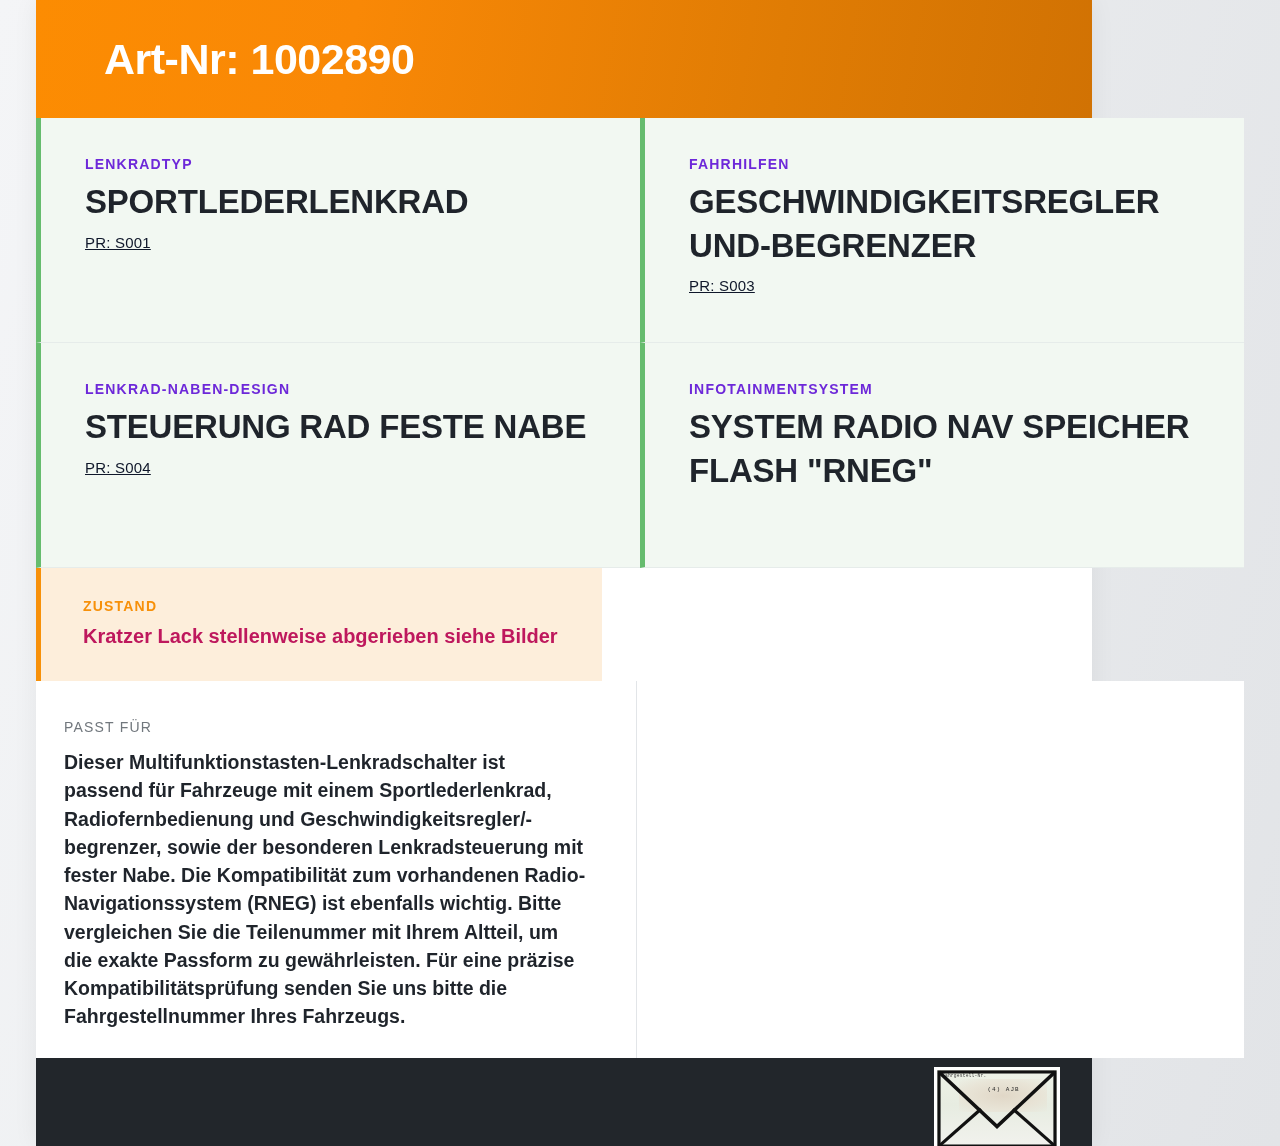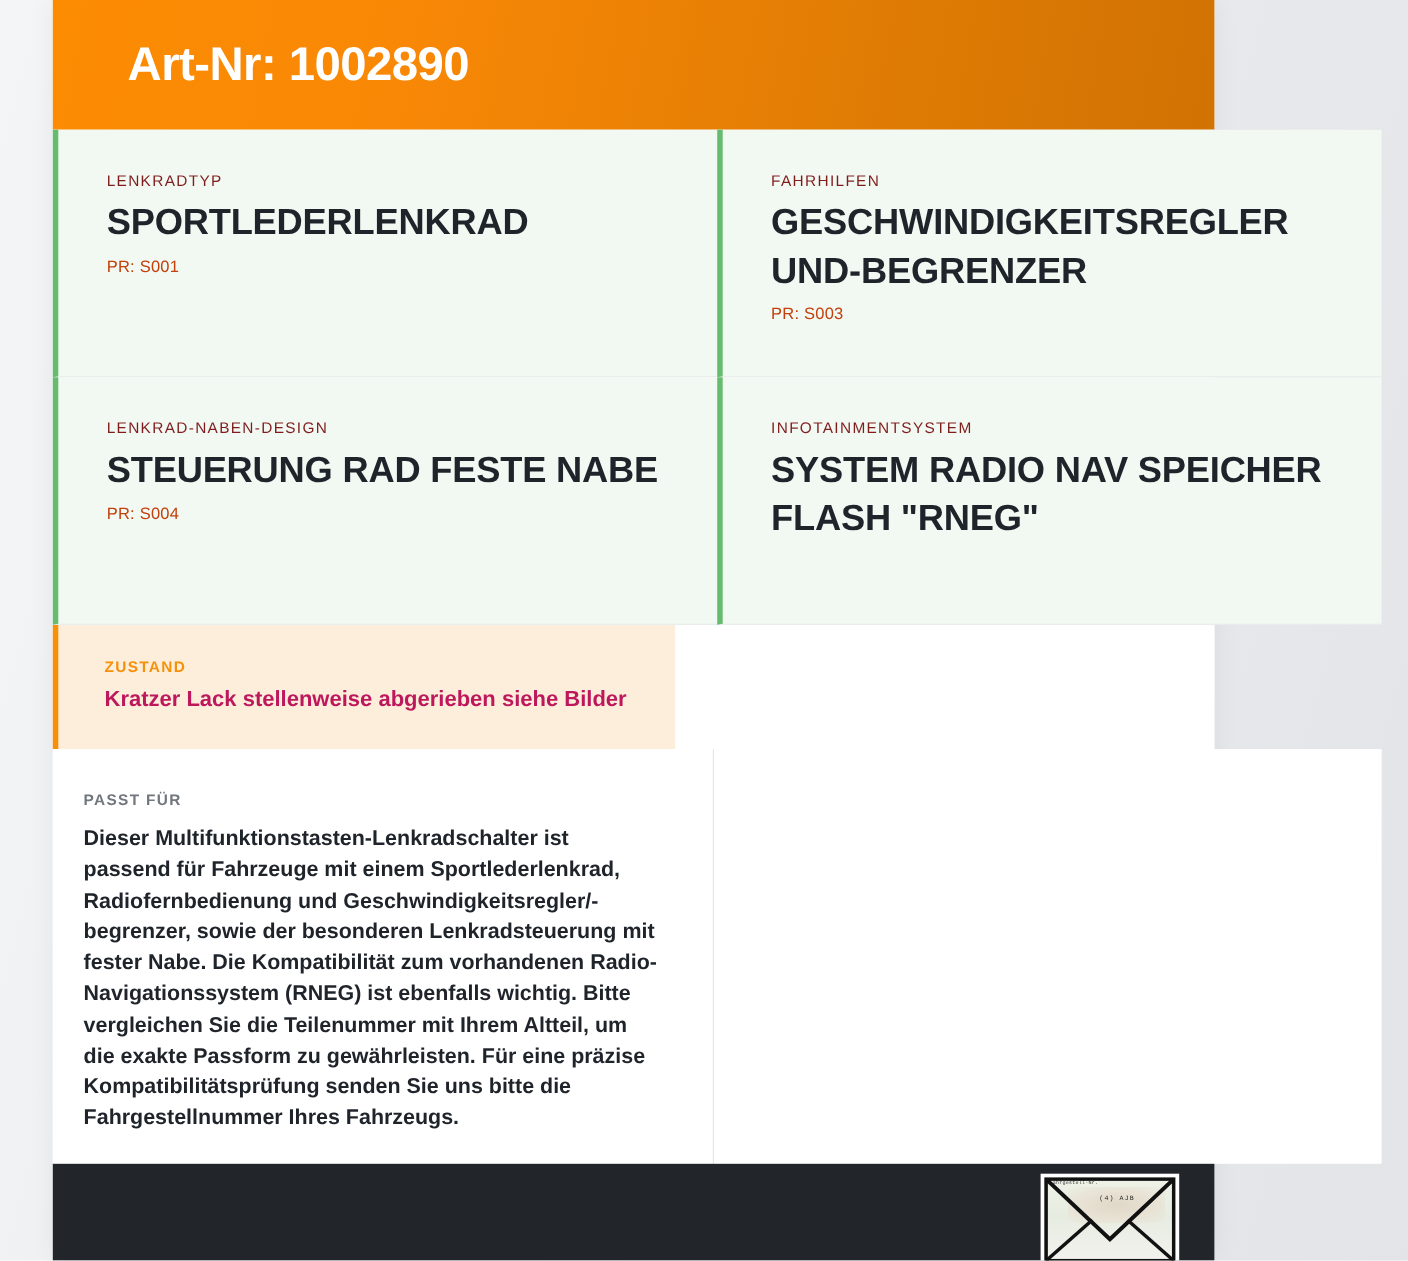--- a/index.html
+++ b/index.html
@@ -17,21 +17,21 @@
 
   .page {
     position: relative;
     width: 1280px;
     height: 1146px;
   }
 
   
   .card {
     position: absolute;
-    left: 48px;
+    left: 36px;
     top: 0;
     width: 1056px;
     height: 1146px;
     background: #ffffff;
     display: flex;
     flex-direction: column;
     box-shadow: 0 0 24px rgba(0,0,0,0.06);
   }
 
   
@@ -65,41 +65,42 @@
     padding: 38px 44px 34px 44px;
     min-height: 182px;
     position: relative;
   }
   .spec-cell.row1 { min-height: 182px; }
   .spec-cell.row2 { min-height: 225px; }
   .spec-cell.row3 { min-height: 222px; }
 
   .spec-label {
     font-size: 14px;
-    font-weight: normal;
+    font-weight: bold;
     letter-spacing: 1.2px;
-    color: #7f1d1d;
+    color: #6d28d9;
     text-transform: uppercase;
     margin-bottom: 8px;
   }
 
   .spec-value {
     font-size: 33px;
     font-weight: bold;
     color: #1f242b;
     line-height: 1.32;
     letter-spacing: -0.2px;
     text-transform: uppercase;
     margin-bottom: 10px;
   }
 
   .spec-pr {
     font-size: 15px;
-    color: #c2410c;
+    color: #0f172a;
     letter-spacing: 0.2px;
+    text-decoration: underline;
   }
 
   
   .zustand {
     background: #fdeedb;
     border-left: 5px solid #f79009;
     padding: 30px 44px 32px 42px;
     min-height: 102px;
   }
   .zustand-label {
@@ -133,21 +134,21 @@
     flex: 1 1 auto;
     background: #ffffff;
   }
 
   .desc {
     padding: 38px 50px 20px 28px;
     border-right: 1px solid #e2e5e8;
   }
   .desc-label {
     font-size: 14px;
-    font-weight: bold;
+    font-weight: normal;
     letter-spacing: 1.2px;
     color: #71777d;
     text-transform: uppercase;
     margin-bottom: 13px;
   }
   .desc-text {
     font-size: 19.5px;
     font-weight: bold;
     color: #1f242b;
     line-height: 1.45;

